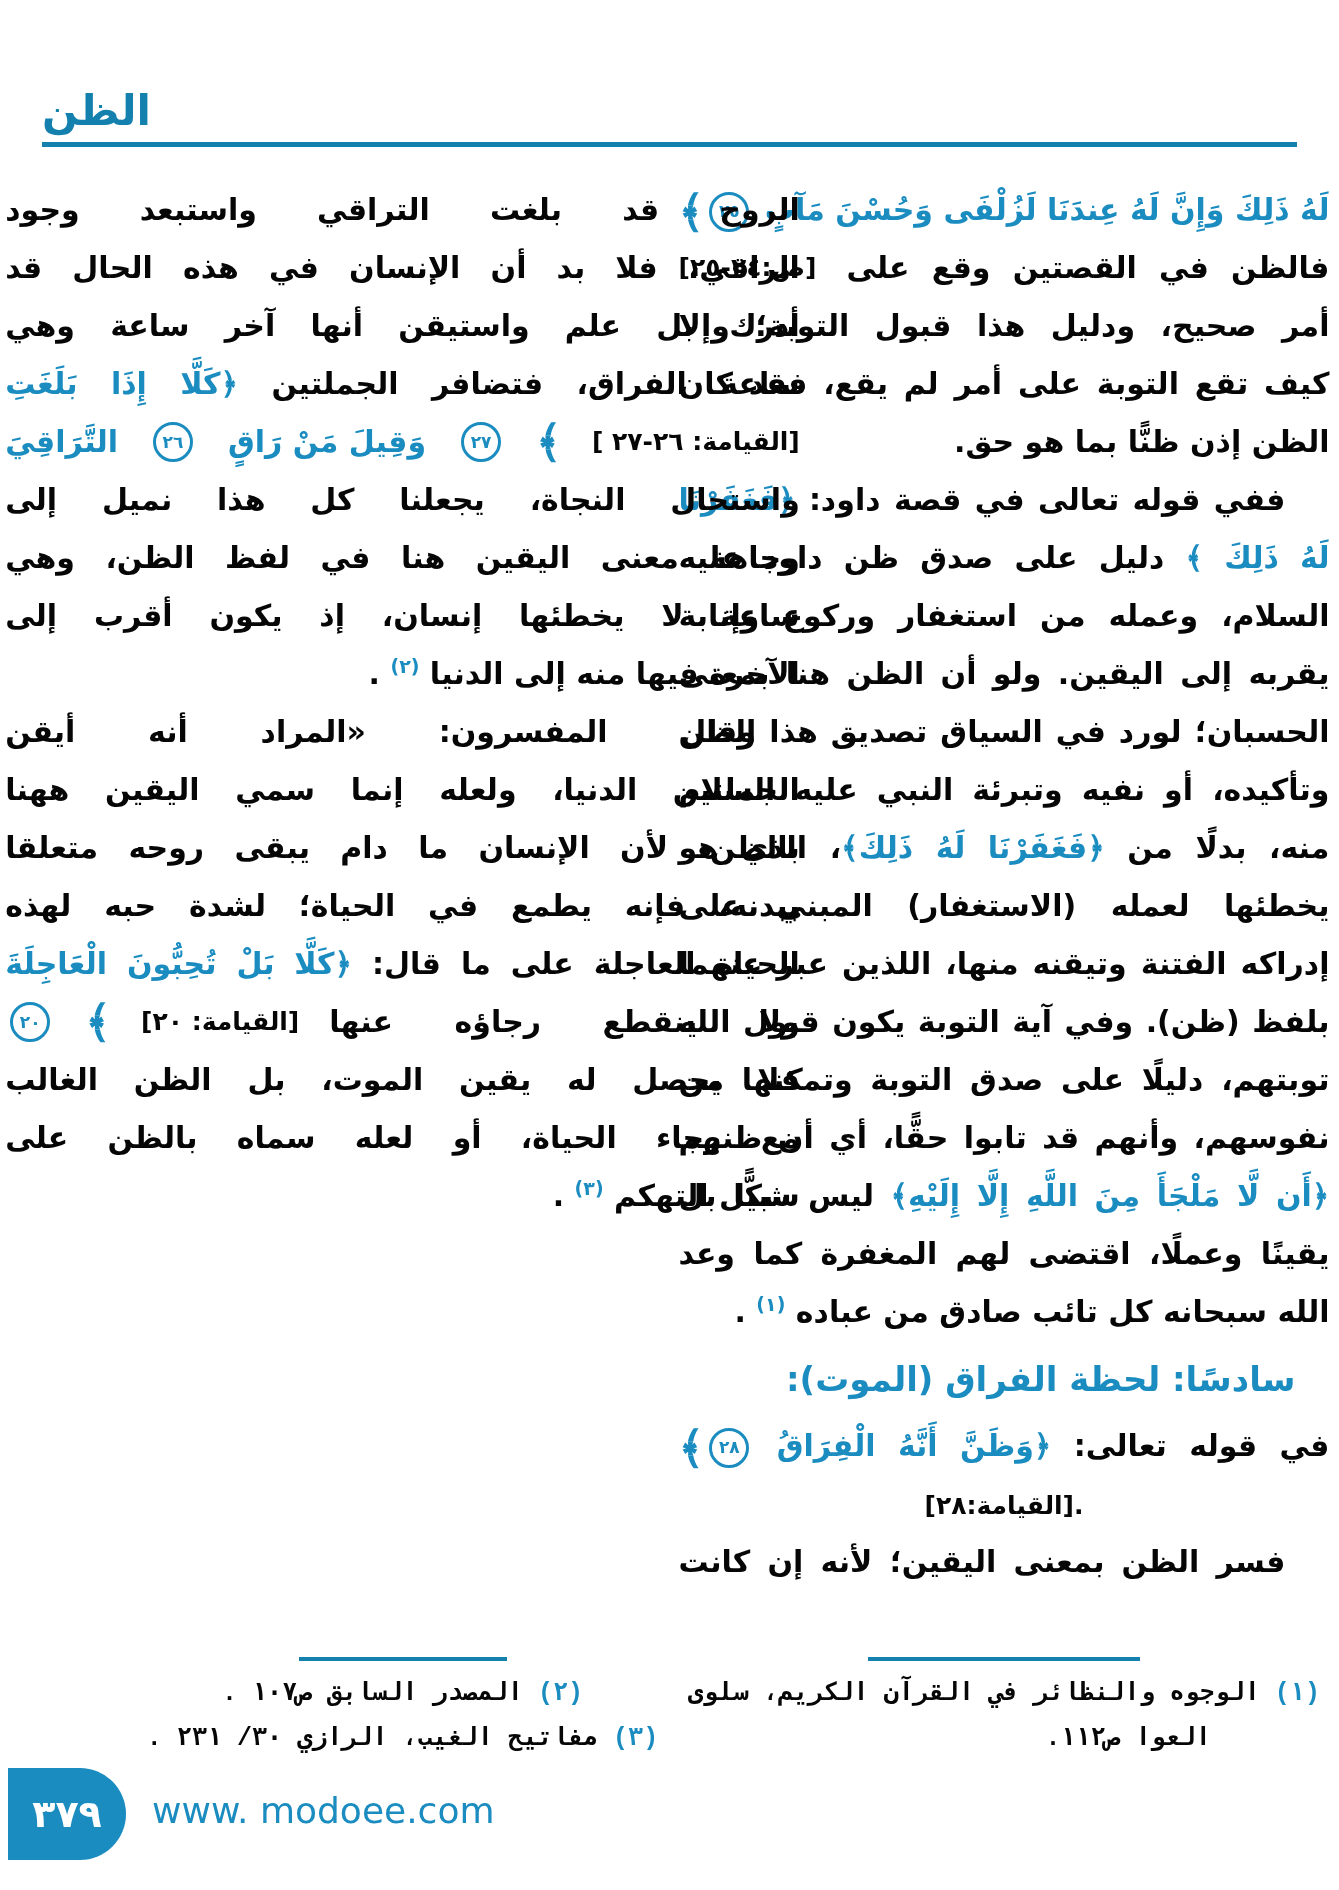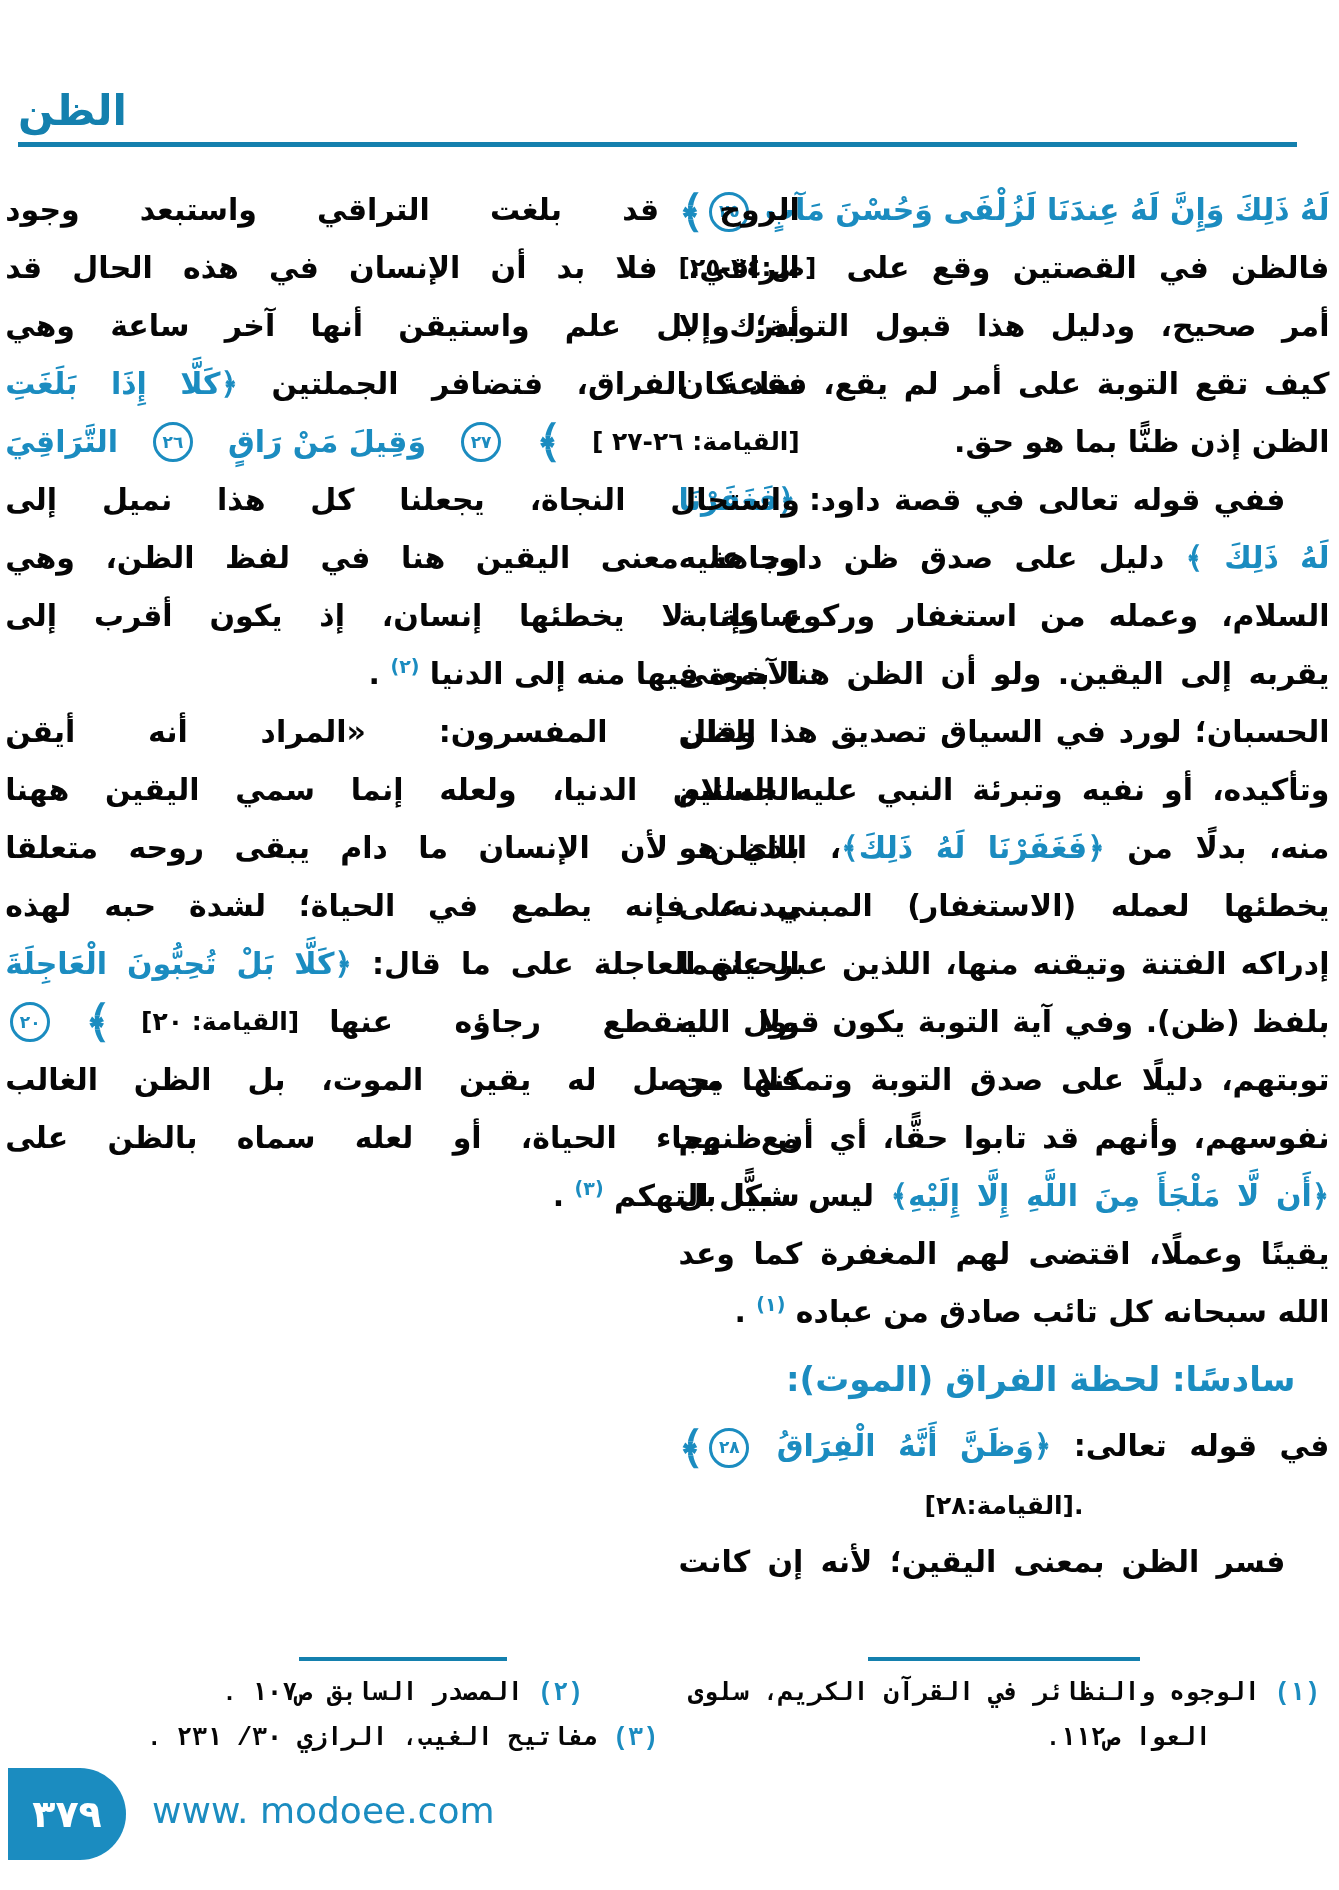--- a/index.html
+++ b/index.html
@@ -7,21 +7,21 @@
     --bright:#1b8cc0;
     --ink:#060606;
   }
   *{margin:0;padding:0;box-sizing:border-box;}
   body{background:#e8e8e8;font-family:"DejaVu Sans",sans-serif;}
   .page{
     width:1339px;height:1890px;position:relative;background:#ffffff;
     margin:0 auto;overflow:hidden;
   }
   
-  .header{padding:86px 42px 0 18px;direction:ltr;text-align:left;}
+  .header{padding:86px 42px 0 42px;direction:ltr;text-align:left;}
   .page-title{
     color:var(--accent);font-size:42px;font-weight:bold;line-height:1.2;
     font-family:"DejaVu Sans",sans-serif;
   }
   .header-rule{height:5px;background:var(--accent);margin-top:6px;}
 
   
   .columns{
     display:flex;direction:rtl;gap:30px;
     padding:0 42px;margin-top:34px;height:1580px;

